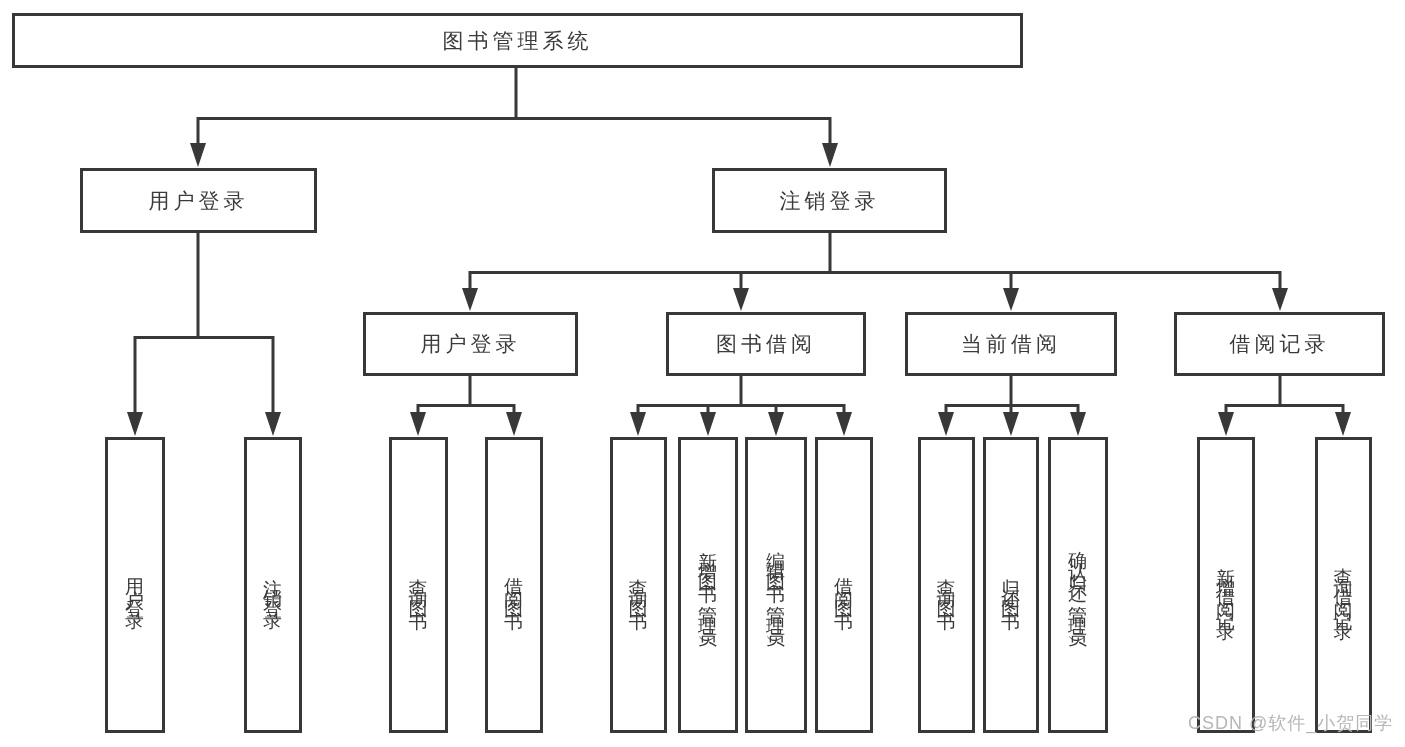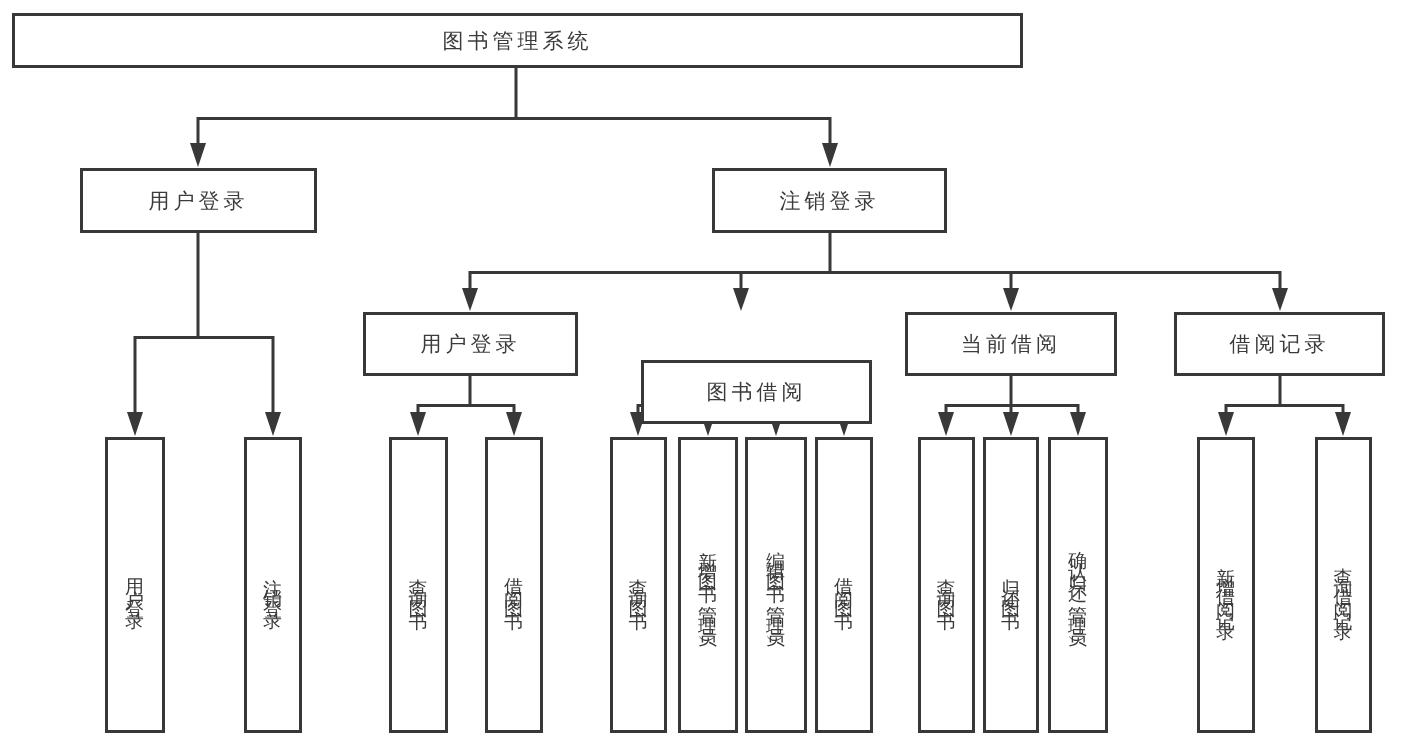--- a/index.html
+++ b/index.html
@@ -87,21 +87,21 @@
   <div class="node h" style="left:80px;top:168px;width:237px;height:65px;">
     <span>用户登录</span>
   </div>
   <div class="node h" style="left:712px;top:168px;width:235px;height:65px;">
     <span>注销登录</span>
   </div>
 
   <div class="node h" style="left:363px;top:312px;width:215px;height:64px;">
     <span>用户登录</span>
   </div>
-  <div class="node h" style="left:641px;top:312px;width:231px;height:64px;margin-top:48px;">
+  <div class="node h" style="left:666px;top:312px;width:200px;height:64px;">
     <span>图书借阅</span>
   </div>
   <div class="node h" style="left:1174px;top:312px;width:211px;height:64px;">
     <span>借阅记录</span>
   </div>
   <div class="node h" style="left:905px;top:312px;width:212px;height:64px;">
     <span>当前借阅</span>
   </div>
 
   <div class="node v" style="left:105px;top:437px;width:60px;height:296px;">
@@ -141,13 +141,14 @@
     <span>确认归还（管理员）</span>
   </div>
 
   <div class="node v" style="left:1197px;top:437px;width:58px;height:296px;">
     <span>新增借阅记录</span>
   </div>
   <div class="node v" style="left:1315px;top:437px;width:57px;height:296px;">
     <span>查询借阅记录</span>
   </div>
 
+  <div class="watermark">CSDN @软件_小贺同学</div>
 </div>
 
 </body></html>

